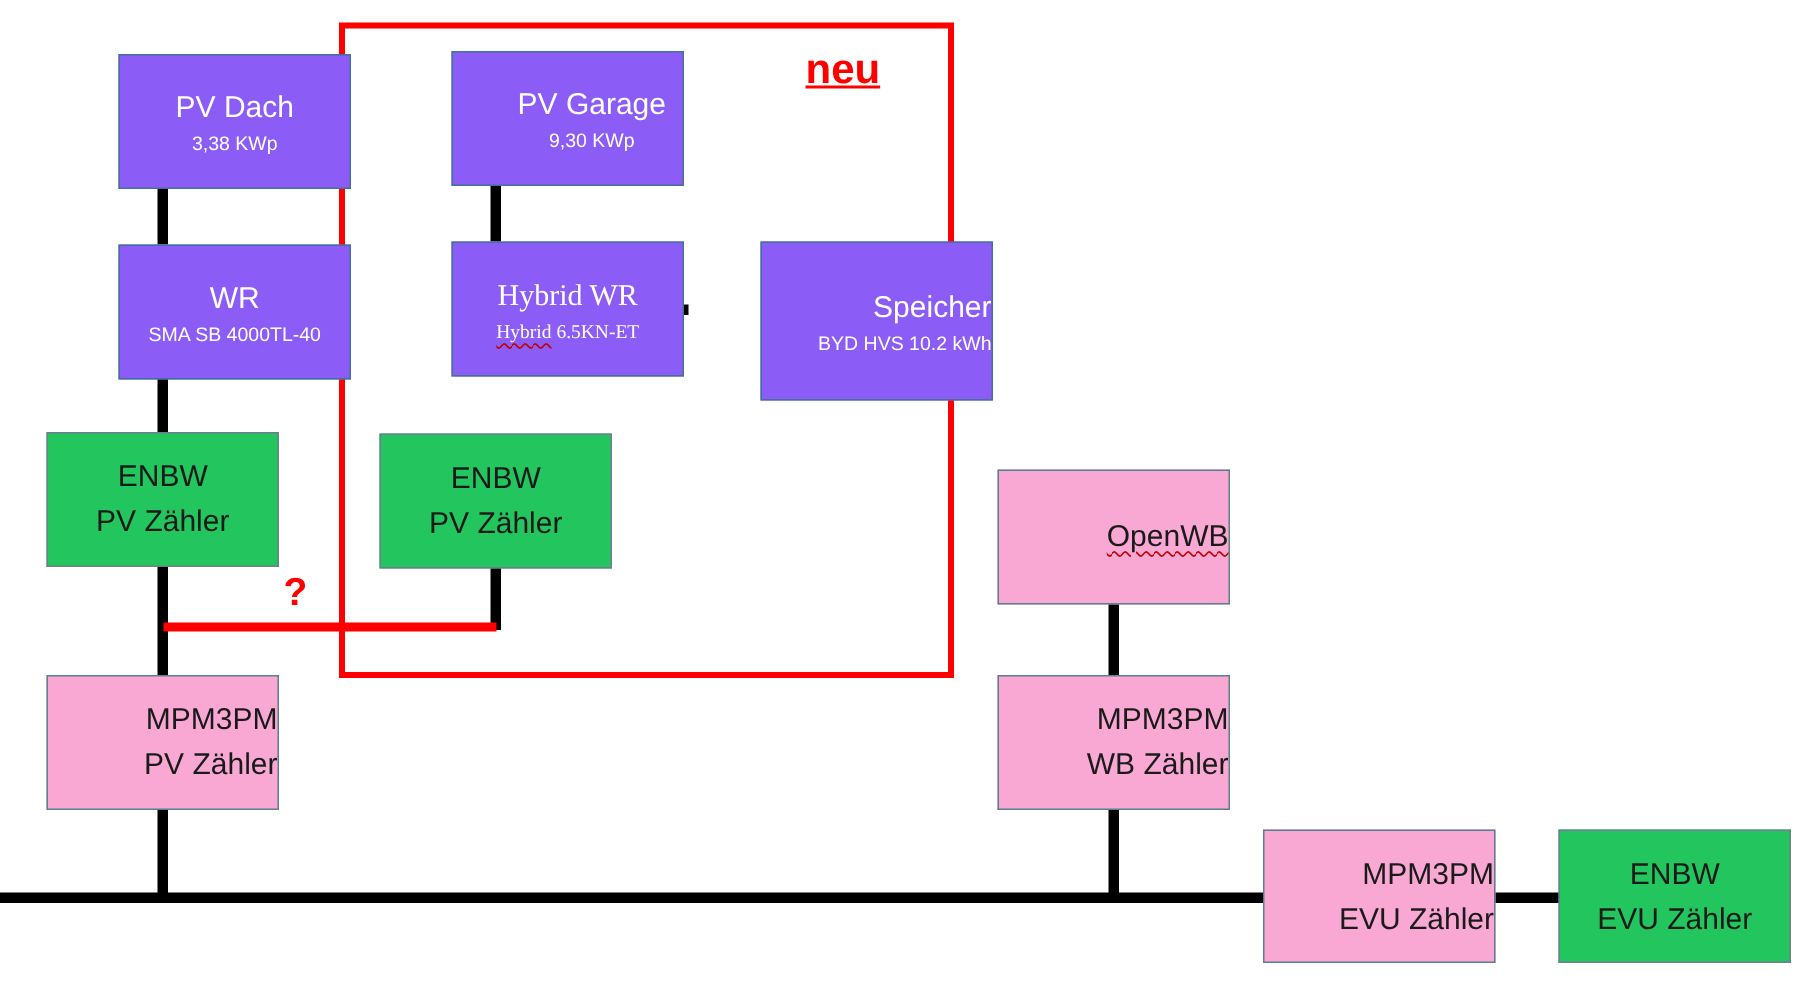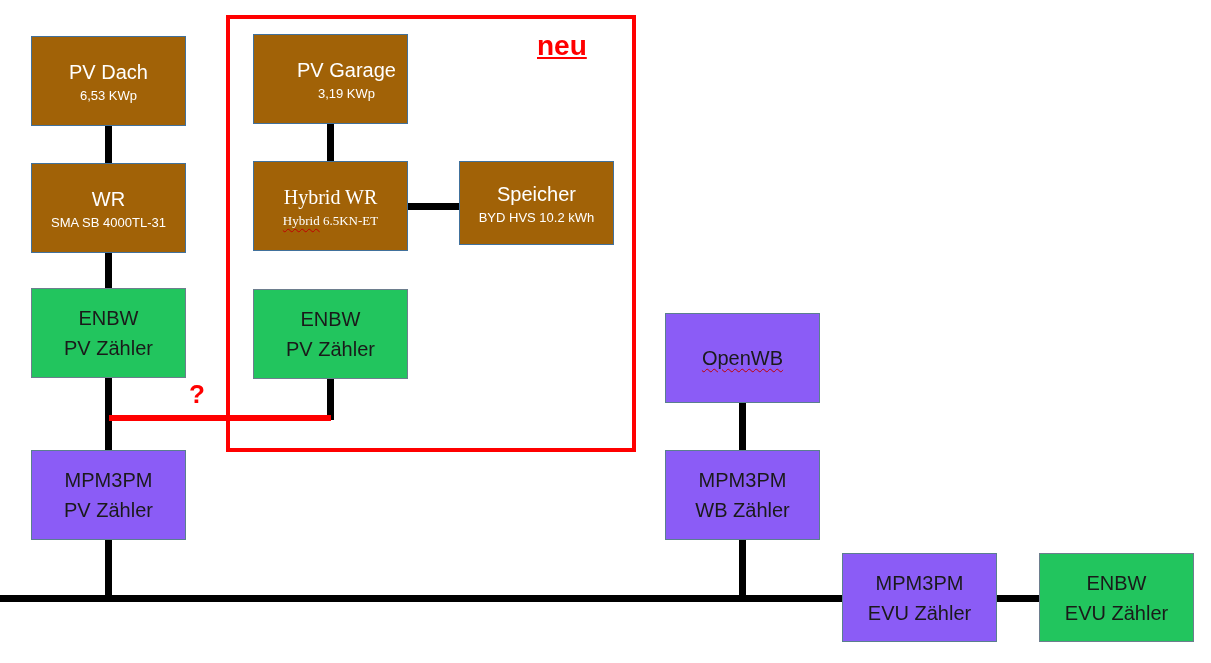--- a/index.html
+++ b/index.html
@@ -31,27 +31,29 @@
       box-sizing: border-box;
       border: 1px solid #41719c;
       display: flex;
       flex-direction: column;
       align-items: center;
       justify-content: center;
       text-align: center;
       line-height: 1.2;
     }
     .node.blue {
-      background: #a16207;
+      background: #8b5cf6;
       color: #ffffff;
+      margin-left: 48px;
     }
     .node.green {
-      background: #8b5cf6;
+      background: #f9a8d4;
       color: #1a1a1a;
       border-color: #5a7f8e;
+      align-items: flex-end;
     }
     .node.yellow {
       background: #22c55e;
       color: #1a1a1a;
       border-color: #6d7e8e;
     }
     .node .title {
       font-size: 20px;
     }
     .node .sub {
@@ -112,49 +114,49 @@
   <div class="line" style="left:996px; top:595px; width:44px; height:7px;"></div>
 
   <div class="line red" style="left:109px; top:415px; width:222px; height:6px;"></div>
 
   <div class="frame"></div>
   <div class="neu-label">neu</div>
   <div class="question-label">?</div>
 
   <div class="node blue" style="left:31px; top:36px; width:155px; height:90px;">
     <span class="title">PV Dach</span>
-    <span class="sub">6,53 KWp</span>
+    <span class="sub">3,38 KWp</span>
   </div>
 
   <div class="node blue" style="left:31px; top:163px; width:155px; height:90px;">
     <span class="title">WR</span>
-    <span class="sub">SMA SB 4000TL-31</span>
+    <span class="sub">SMA SB 4000TL-40</span>
   </div>
 
   <div class="node yellow" style="left:31px; top:288px; width:155px; height:90px;">
     <span class="title">ENBW</span>
     <span class="title" style="margin-top:6px;">PV Zähler</span>
   </div>
 
   <div class="node green" style="left:31px; top:450px; width:155px; height:90px;">
     <span class="title">MPM3PM</span>
     <span class="title" style="margin-top:6px;">PV Zähler</span>
   </div>
 
   <div class="node blue" style="left:253px; top:34px; width:155px; height:90px;padding-left:32px;">
     <span class="title">PV Garage</span>
-    <span class="sub">3,19 KWp</span>
+    <span class="sub">9,30 KWp</span>
   </div>
 
   <div class="node blue" style="left:253px; top:161px; width:155px; height:90px;font-family:Liberation Serif, serif;">
     <span class="title">Hybrid WR</span>
     <span class="sub"><span class="spell">Hybrid</span><span> 6.5KN-ET</span></span>
   </div>
 
-  <div class="node blue" style="left:459px; top:161px; width:155px; height:84px;">
+  <div class="node blue" style="left:459px; top:161px; width:155px; height:106px;align-items:flex-end;">
     <span class="title">Speicher</span>
     <span class="sub">BYD HVS 10.2 kWh</span>
   </div>
 
   <div class="node yellow" style="left:253px; top:289px; width:155px; height:90px;">
     <span class="title">ENBW</span>
     <span class="title" style="margin-top:6px;">PV Zähler</span>
   </div>
 
   <div class="node green" style="left:665px; top:313px; width:155px; height:90px;">

